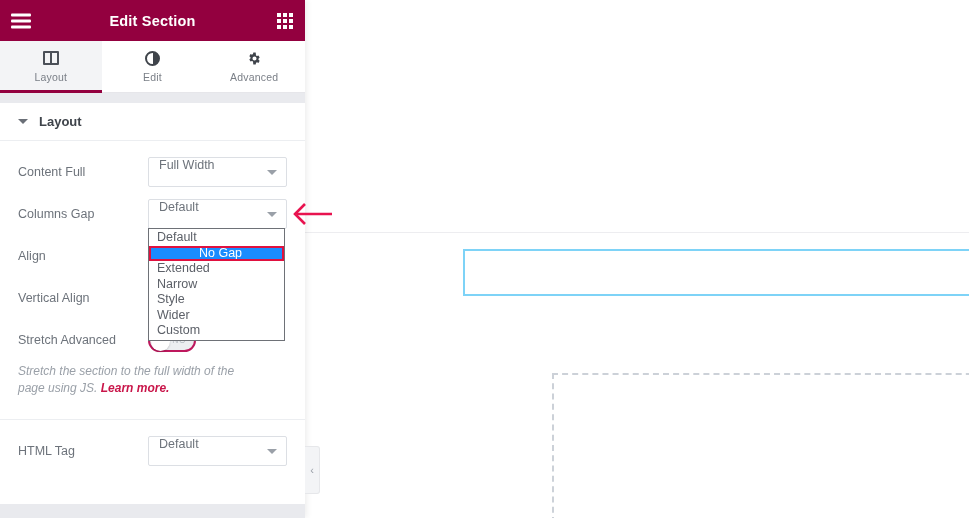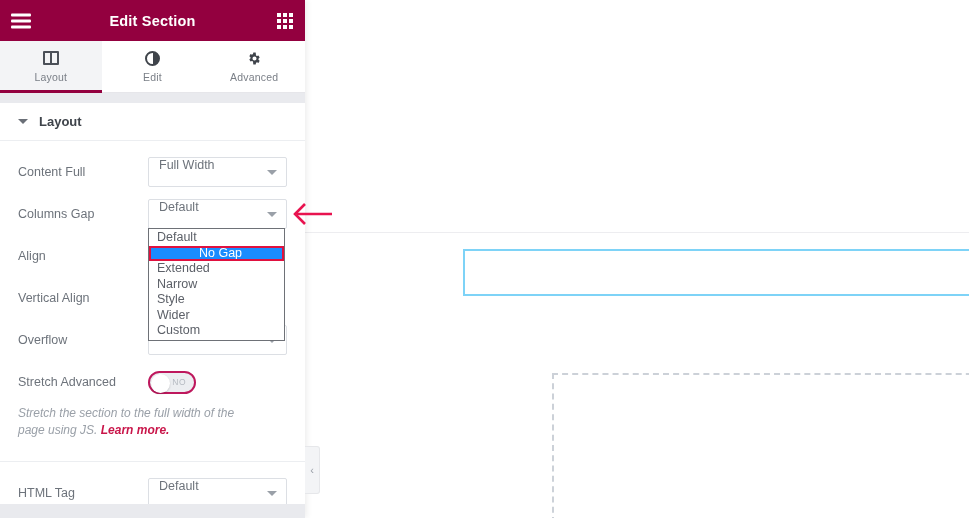--- a/index.html
+++ b/index.html
@@ -245,27 +245,20 @@
       </div>
 
       <div class="row">
         <div class="row-label">Align</div>
       </div>
 
       <div class="row">
         <div class="row-label">Vertical Align</div>
       </div>
 
-      <div class="row">
-        <div class="row-label">Overflow</div>
-        <div class="select">
-          <span class="select-value">Default</span>
-          <span class="select-caret"></span>
-        </div>
-      </div>
 
       <div class="row">
         <div class="row-label">Stretch Advanced</div>
         <div class="switch">
           <span class="knob"></span>
           <span class="sw-label">NO</span>
         </div>
       </div>
     </div>
 

